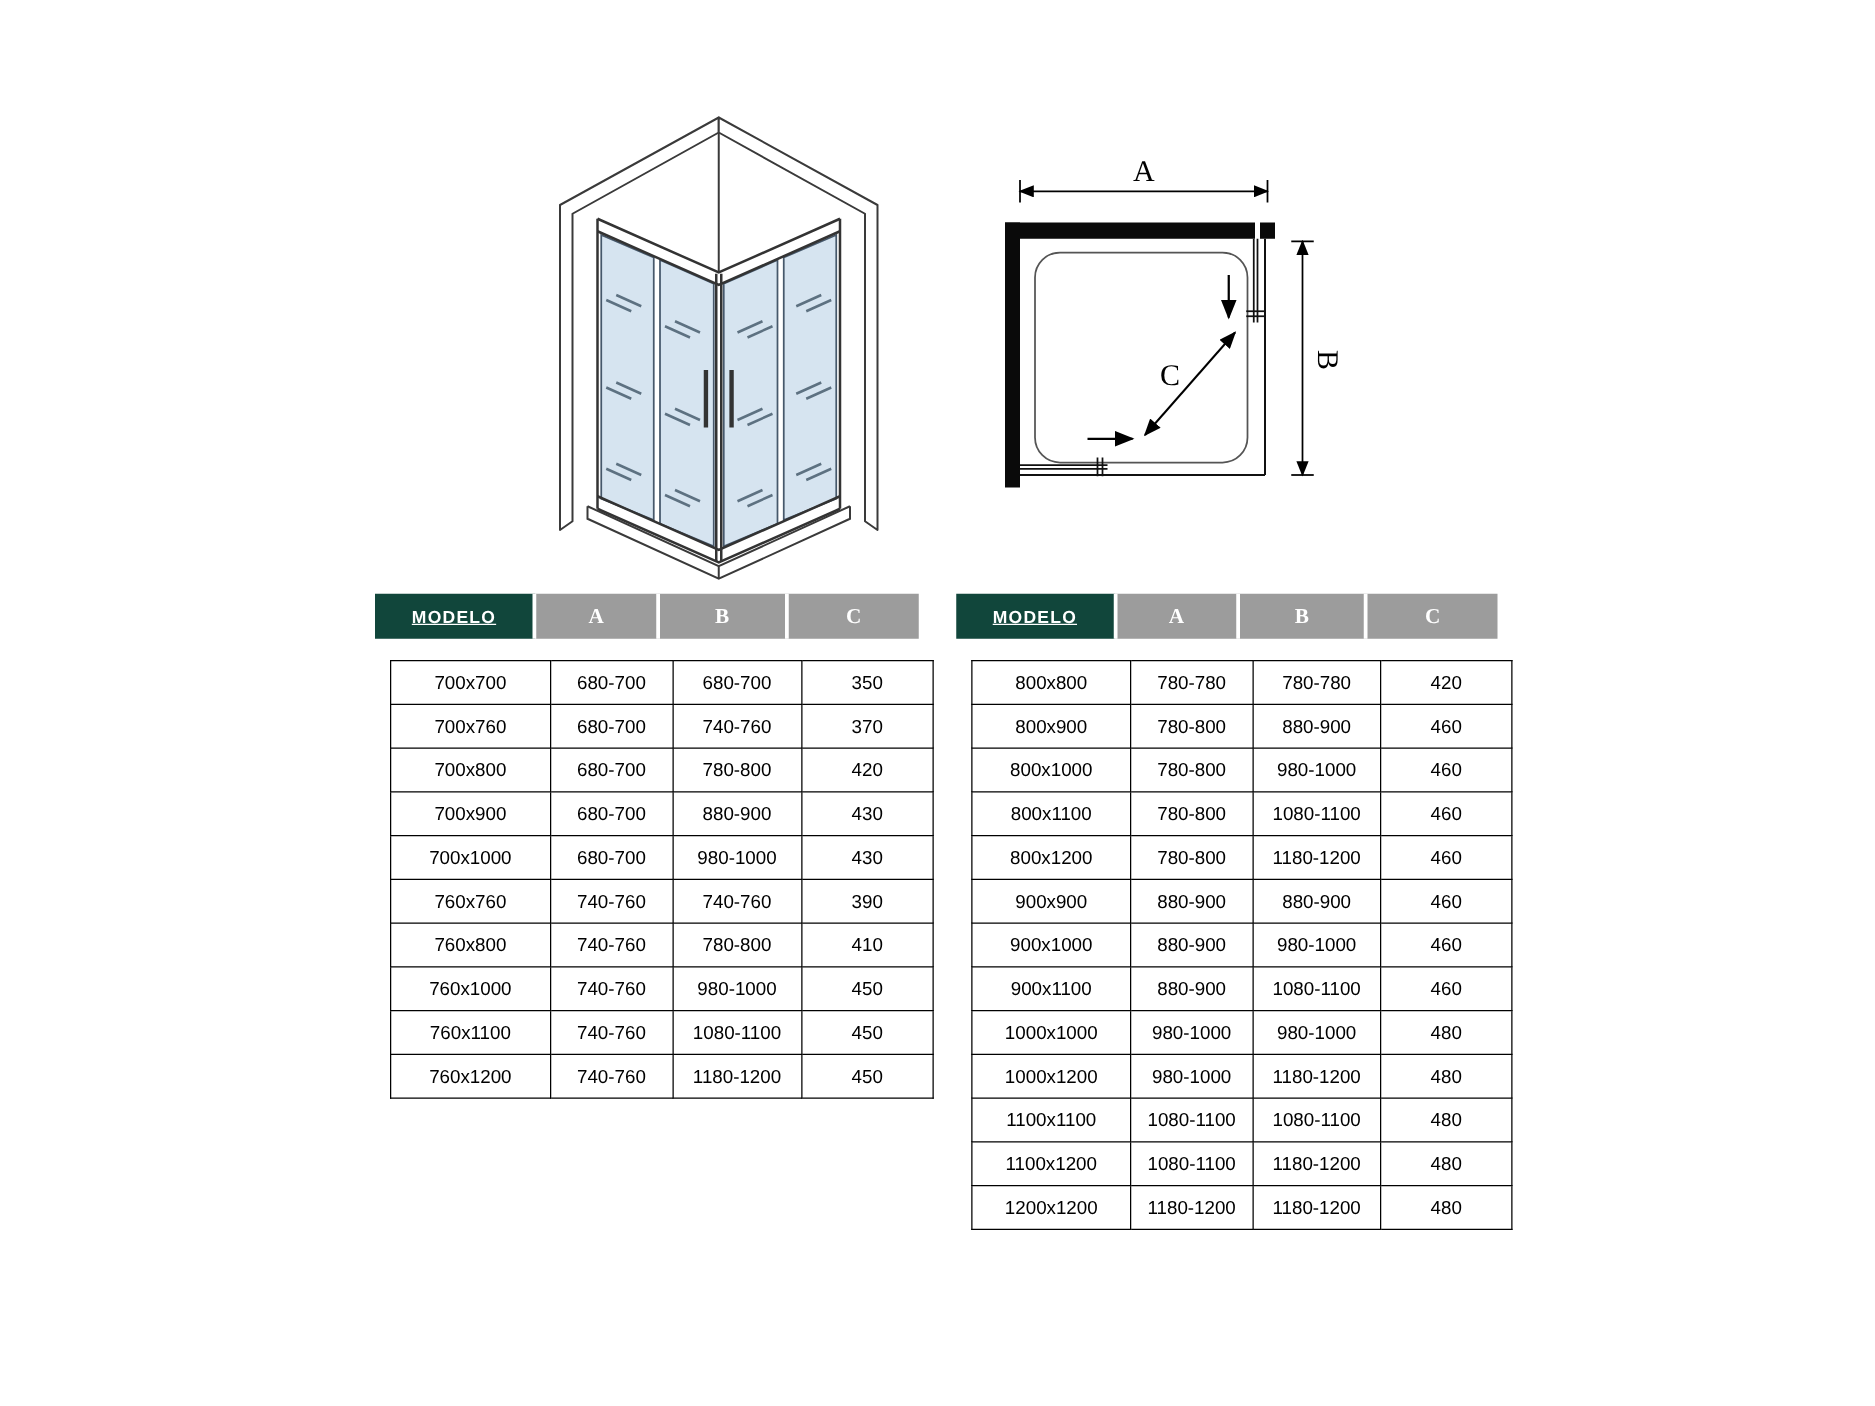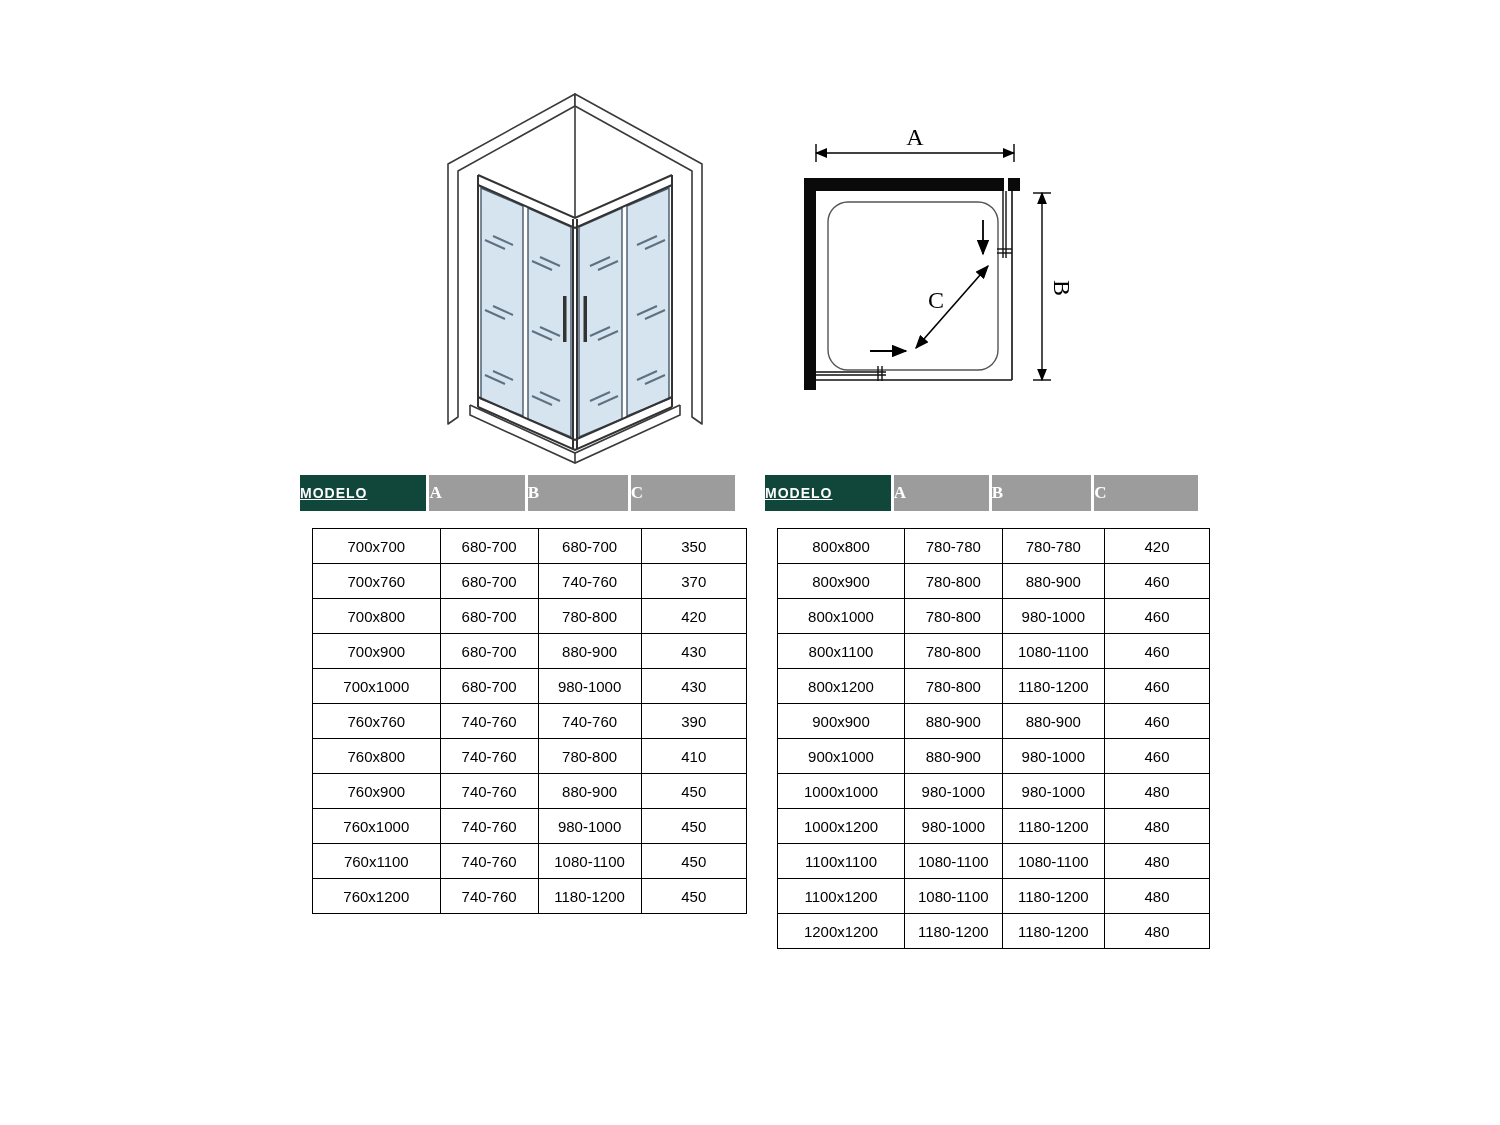--- a/index.html
+++ b/index.html
@@ -10,21 +10,21 @@
   svg{position:absolute;display:block;}
   .iso{left:370px;top:72px;width:400px;height:400px;}
   .plan{left:790px;top:118px;width:290px;height:300px;}
   .dimlabel{
     font-family:"Liberation Serif",serif;font-size:24px;fill:#000;
   }
   .spec-table{position:absolute;top:475px;}
   .spec-table.left{left:300px;width:435px;}
   .spec-table.right{left:765px;width:433px;}
   table{border-collapse:collapse;width:100%;table-layout:fixed;}
-  .hdr td{height:36px;text-align:left;vertical-align:middle;padding:0;}
+  .hdr td{height:36px;text-align:center;vertical-align:middle;padding:0;}
   .hdr td.h-modelo{
     background:#11463b;color:#fff;
     font-weight:bold;font-size:14px;letter-spacing:1px;
   }
   .hdr td.h-modelo span{text-decoration:underline;}
   .hdr td.h-abc{
     background:#9c9c9c;color:#fff;
     font-family:"Liberation Serif",serif;font-weight:bold;font-size:17px;
     border-left:3px solid #fff;
   }
@@ -198,26 +198,20 @@
             <td>740-760</td>
             <td>390</td>
           </tr>
           <tr>
             <td>760x800</td>
             <td>740-760</td>
             <td>780-800</td>
             <td>410</td>
           </tr>
           <tr>
-            <td>760x900</td>
-            <td>740-760</td>
-            <td>880-900</td>
-            <td>450</td>
-          </tr>
-          <tr>
             <td>760x1000</td>
             <td>740-760</td>
             <td>980-1000</td>
             <td>450</td>
           </tr>
           <tr>
             <td>760x1100</td>
             <td>740-760</td>
             <td>1080-1100</td>
             <td>450</td>
@@ -293,20 +287,26 @@
             <td>880-900</td>
             <td>460</td>
           </tr>
           <tr>
             <td>900x1000</td>
             <td>880-900</td>
             <td>980-1000</td>
             <td>460</td>
           </tr>
           <tr>
+            <td>900x1100</td>
+            <td>880-900</td>
+            <td>1080-1100</td>
+            <td>460</td>
+          </tr>
+          <tr>
             <td>1000x1000</td>
             <td>980-1000</td>
             <td>980-1000</td>
             <td>480</td>
           </tr>
           <tr>
             <td>1000x1200</td>
             <td>980-1000</td>
             <td>1180-1200</td>
             <td>480</td>

